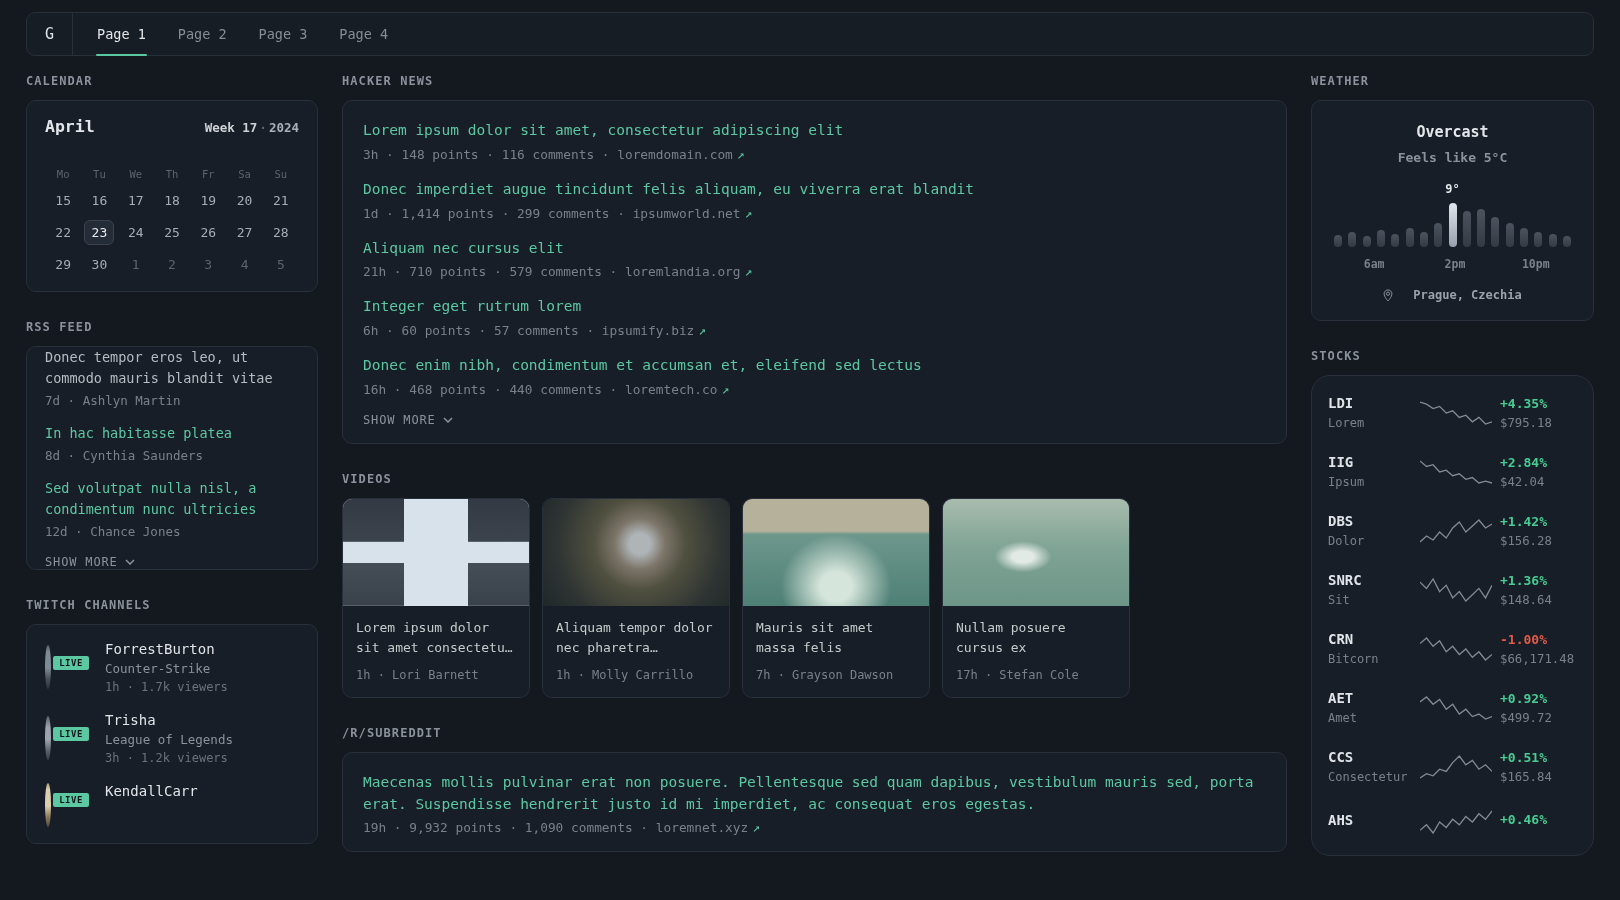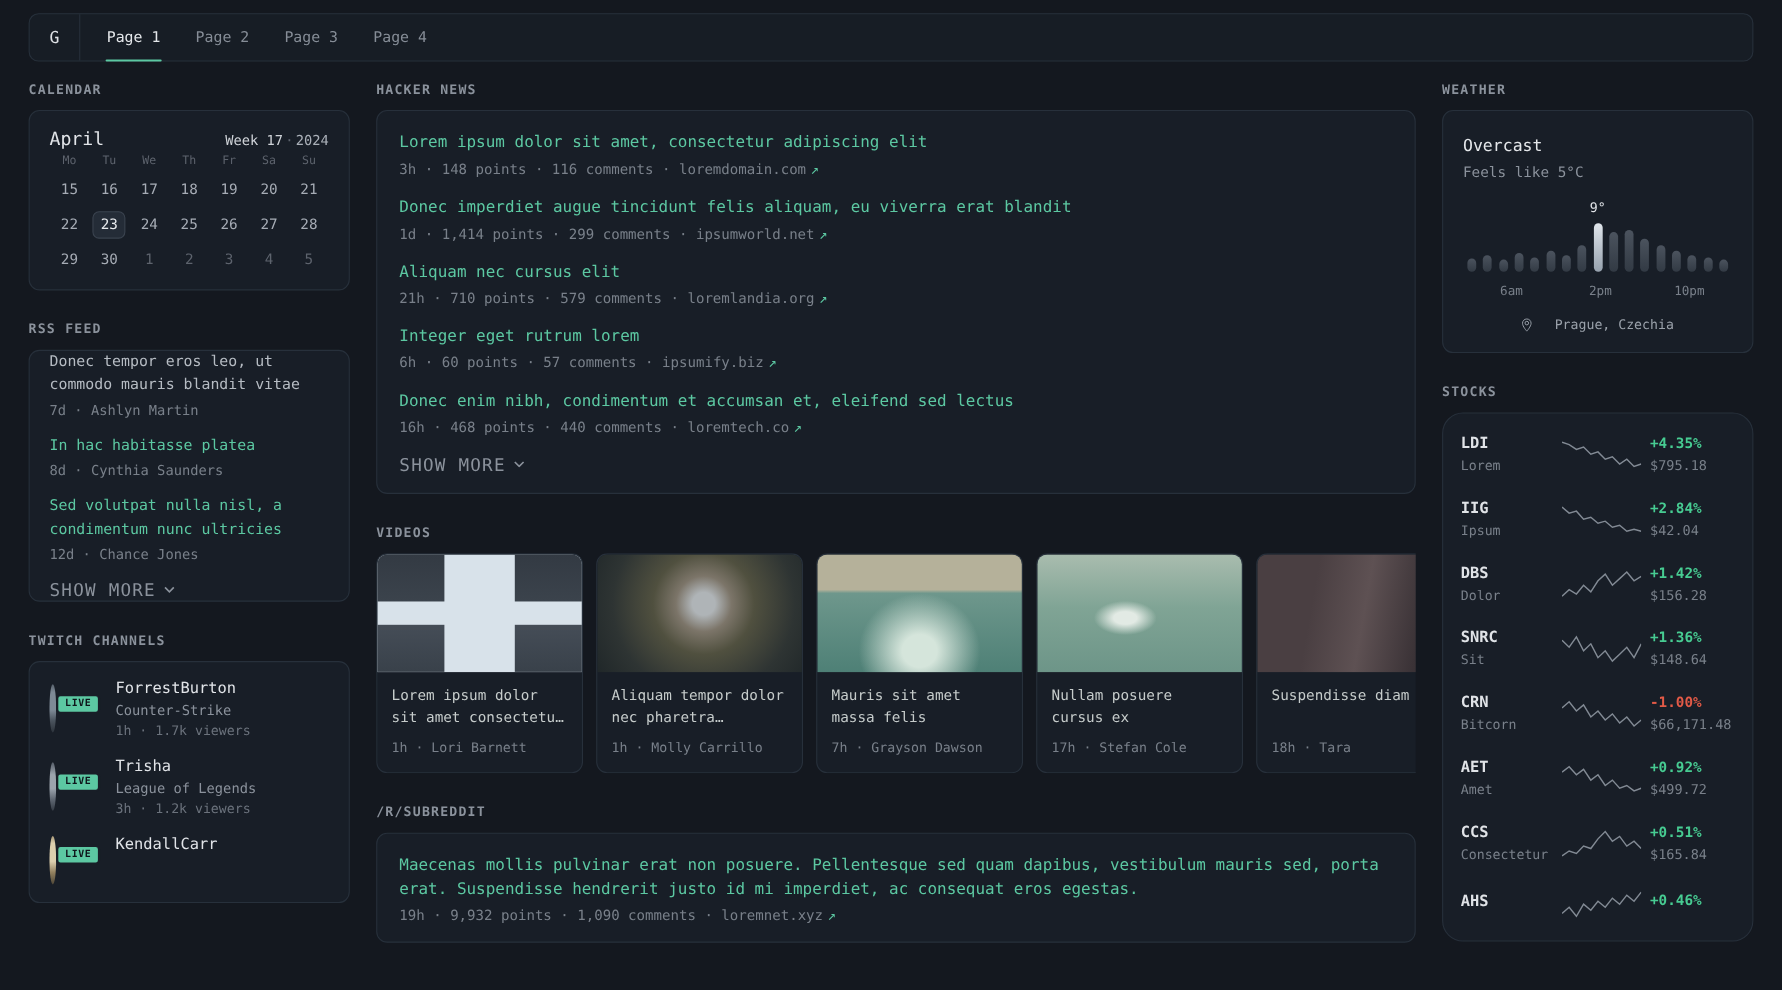--- a/index.html
+++ b/index.html
@@ -24,39 +24,39 @@
   .columns{display:flex;gap:24px;align-items:flex-start;}
   .col-left{width:292px;flex:none;}
   .col-mid{flex:1;min-width:0;}
   .col-right{width:283px;flex:none;}
   .widget + .widget{margin-top:28px;}
   .widget-title{margin:0 0 12px;font-size:12px;font-weight:700;letter-spacing:.09em;color:var(--muted);display:flex;align-items:center;gap:6px;}
   .card{background:var(--card);border:1px solid var(--border);border-radius:10px;}
 
   
   .calendar-card{padding:16px 18px 14px;}
-  .cal-head{display:flex;justify-content:space-between;align-items:baseline;margin-bottom:4px;}
+  .cal-head{display:flex;justify-content:space-between;align-items:baseline;margin-bottom:32px;font-weight:bold;}
   .cal-month{font-size:16.5px;color:#e2e5e9;}
   .cal-meta{font-size:12.5px;color:#cfd3d8;}
   .cal-meta .sep{color:var(--dim);margin:0 2px;}
   .cal-meta .yr{color:#aab0b8;}
   .cal-grid{display:grid;grid-template-columns:repeat(7,1fr);row-gap:7px;text-align:center;align-items:center;}
   .dow-cell{font-size:10.5px;color:var(--dim);}
   .cal-dow{margin-bottom:8px;}
   .cal-cell{font-size:13px;color:#a6acb5;height:25px;display:flex;align-items:center;justify-content:center;}
   .cal-cell.outside{color:var(--dim);}
   .cal-cell.selected{width:30px;margin:0 auto;background:#242c37;border:1px solid #3a434f;border-radius:6px;color:#e7eaed;}
 
   
   .rss-card{padding:0 18px;}
   .rss-item + .rss-item{margin-top:15px;}
   .rss-title{display:block;font-size:13.5px;line-height:1.55;color:var(--accent);cursor:pointer;}
   .rss-title.visited{color:#b6bcc3;}
   .rss-meta{font-size:12.5px;color:var(--faint);margin-top:4px;}
-  .show-more{display:flex;align-items:center;gap:7px;margin-top:16px;font-size:16px;letter-spacing:.07em;color:var(--muted);cursor:pointer;background:none;border:none;font-family:inherit;padding:0;}
+  .show-more{display:flex;align-items:center;gap:7px;margin-top:16px;font-size:12px;letter-spacing:.07em;color:var(--muted);cursor:pointer;background:none;border:none;font-family:inherit;padding:0;}
 
   
   .twitch-card{padding:16px 18px;}
   .channel{display:flex;gap:14px;cursor:pointer;}
   .channel + .channel{margin-top:18px;}
   .avatar-wrap{width:46px;flex:none;display:flex;flex-direction:row;align-items:center;}
   .avatar{width:44px;height:44px;border-radius:50%;}
   .avatar-0{background:radial-gradient(circle at 42% 35%,#7e8a96 0 28%,#4a535d 62%,#2b323a 100%);}
   .avatar-1{background:radial-gradient(circle at 46% 40%,#9ba3ac 0 24%,#5d6570 62%,#333a43 100%);}
   .avatar-2{background:radial-gradient(circle at 46% 34%,#dccfae 0 28%,#93815f 62%,#4c4536 100%);}
@@ -80,21 +80,21 @@
   .thumb-0{background-color:#d8e2ea;background-image:linear-gradient(#333a43,#3b434c),linear-gradient(#333a43,#3b434c),linear-gradient(#454d57,#39414a),linear-gradient(#454d57,#39414a);background-repeat:no-repeat;background-position:0 0,100% 0,0 100%,100% 100%;background-size:33% 40%;}
   .thumb-1{background:radial-gradient(circle at 52% 42%,#afb4b7 0 9%,#7c7569 22%,#50503f 40%,#2e3433 72%,#202729 100%);}
   .thumb-2{background:radial-gradient(ellipse at 50% 82%,#d5e5db 0 12%,rgba(213,229,219,0) 42%),linear-gradient(#b5b19a 0 30%,#6e978c 33%,#4e8076 100%);}
   .thumb-3{background:radial-gradient(ellipse at 43% 54%,#e2eae4 0 7%,rgba(226,234,228,0) 19%),linear-gradient(#a9bcae,#80a495 45%,#6d9588);}
   .thumb-4{background:linear-gradient(100deg,#4a3f42 0 28%,#5e5153 52%,#3a3236 78%,#2b2529 100%);}
   .video-body{padding:12px 13px 15px;}
   .video-title{font-size:13px;line-height:1.55;color:#c6cccb;min-height:41px;cursor:pointer;}
   .video-meta{font-size:12px;color:var(--faint);margin-top:9px;}
 
   
-  .weather-card{padding:18px 18px 18px;text-align:left;}
+  .weather-card{padding:18px 18px 18px;text-align:center;font-weight:bold;}
   .weather-cond{font-size:15px;color:#e4e7ea;margin-top:4px;}
   .weather-feels{font-size:13px;color:var(--muted);margin-top:9px;}
   .weather-chart{margin:36px 4px 0;height:46px;display:flex;align-items:flex-end;justify-content:space-between;}
   .wbar{width:8px;border-radius:4px;background:linear-gradient(#4b535e,#323a44);position:relative;}
   .wbar.hl{background:linear-gradient(#e0e6ec,#96a1ad);}
   .wbar-label{position:absolute;bottom:100%;margin-bottom:7px;left:50%;transform:translateX(-50%);font-size:12px;color:#e2e5e9;}
   .weather-times{position:relative;height:15px;margin-top:10px;font-size:11.5px;color:var(--faint);}
   .weather-times span{position:absolute;transform:translateX(-50%);}
   .weather-loc{margin-top:16px;font-size:12px;color:#9aa1aa;display:flex;align-items:center;justify-content:center;gap:20px;}
 
@@ -321,27 +321,20 @@
                 <div class="video-meta">7h · Grayson Dawson</div>
               </div>
             </div>
             <div class="video-card">
               <div class="video-thumb thumb-3"></div>
               <div class="video-body">
                 <div class="video-title">Nullam posuere cursus ex</div>
                 <div class="video-meta">17h · Stefan Cole</div>
               </div>
             </div>
-            <div class="video-card">
-              <div class="video-thumb thumb-4"></div>
-              <div class="video-body">
-                <div class="video-title">Suspendisse diam</div>
-                <div class="video-meta">18h · Tara</div>
-              </div>
-            </div>
           </div>
       </section>
 
       <section class="widget">
         <h2 class="widget-title">/R/SUBREDDIT</h2>
         <div class="card feed-card">
 
         <article class="feed-item">
               <a class="feed-title">Maecenas mollis pulvinar erat non posuere. Pellentesque sed quam dapibus, vestibulum mauris sed, porta erat. Suspendisse hendrerit justo id mi imperdiet, ac consequat eros egestas.</a>
               <div class="feed-meta">

